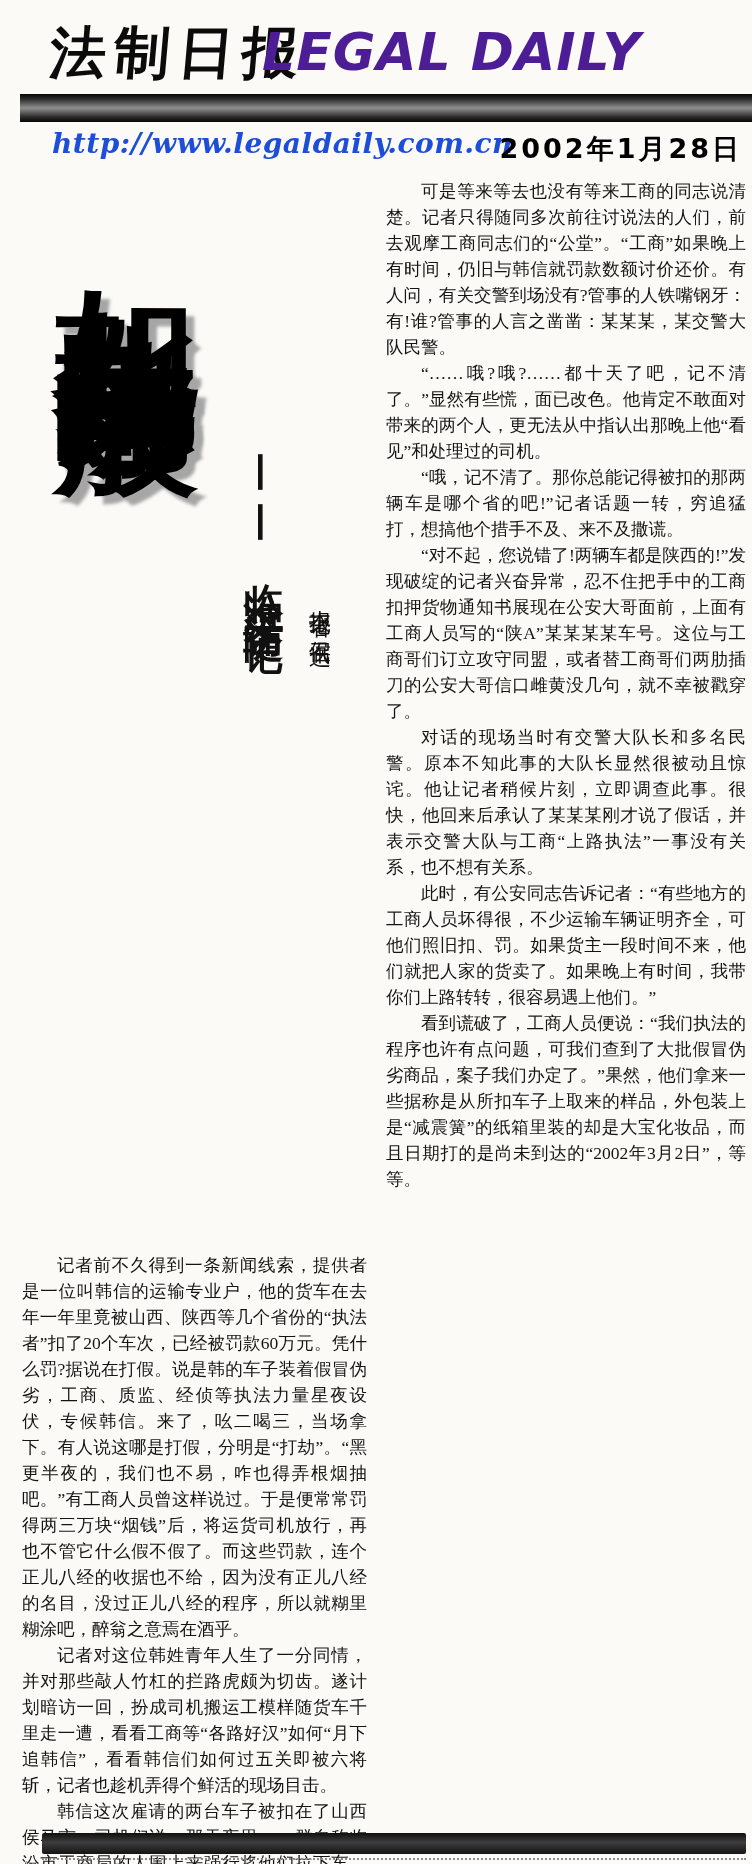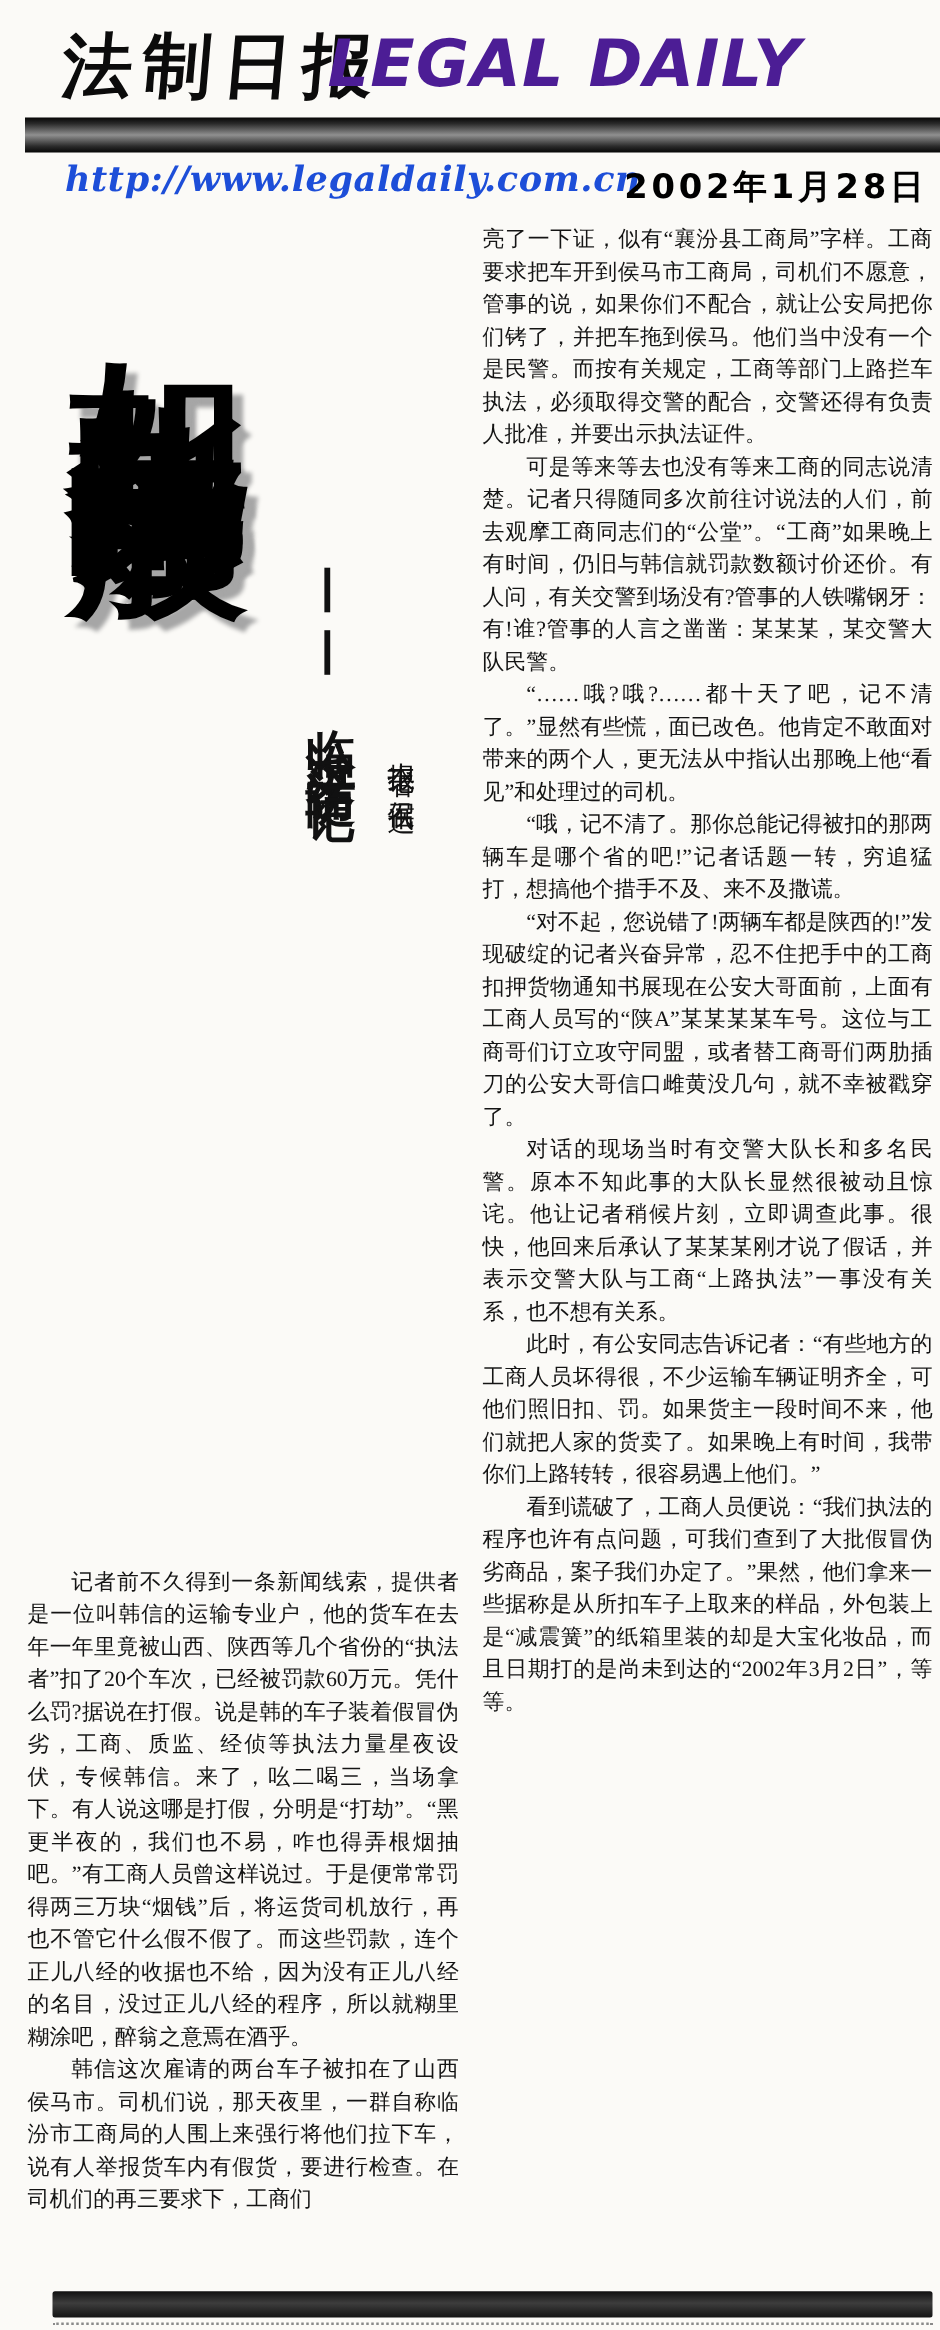--- a/index.html
+++ b/index.html
@@ -99,25 +99,25 @@
   <div class="m-bar"></div>
   <div class="url">http://www.legaldaily.com.cn</div>
   <div class="date">2002年1月28日</div>
 
   <div class="headline">如此执法为哪般？</div>
   <div class="subtitle">——临汾采访随记</div>
   <div class="byline">本报记者　侯召迅</div>
 
   <section class="col-left">
     <p class="body">记者前不久得到一条新闻线索，提供者是一位叫韩信的运输专业户，他的货车在去年一年里竟被山西、陕西等几个省份的“执法者”扣了20个车次，已经被罚款60万元。凭什么罚?据说在打假。说是韩的车子装着假冒伪劣，工商、质监、经侦等执法力量星夜设伏，专候韩信。来了，吆二喝三，当场拿下。有人说这哪是打假，分明是“打劫”。“黑更半夜的，我们也不易，咋也得弄根烟抽吧。”有工商人员曾这样说过。于是便常常罚得两三万块“烟钱”后，将运货司机放行，再也不管它什么假不假了。而这些罚款，连个正儿八经的收据也不给，因为没有正儿八经的名目，没过正儿八经的程序，所以就糊里糊涂吧，醉翁之意焉在酒乎。</p>
+    <p class="body">记者对这位韩姓青年人生了一分同情，并对那些敲人竹杠的拦路虎颇为切齿。遂计划暗访一回，扮成司机搬运工模样随货车千里走一遭，看看工商等“各路好汉”如何“月下追韩信”，看看韩信们如何过五关即被六将斩，记者也趁机弄得个鲜活的现场目击。</p>
     <p class="body">韩信这次雇请的两台车子被扣在了山西侯马市。司机们说，那天夜里，一群自称临汾市工商局的人围上来强行将他们拉下车，说有人举报货车内有假货，要进行检查。在司机们的再三要求下，工商们</p>
   </section>
 
   <section class="col-right">
-    <p class="body no-indent">亮了一下证，似有“襄汾县工商局”字样。工商要求把车开到侯马市工商局，司机们不愿意，管事的说，如果你们不配合，就让公安局把你们铐了，并把车拖到侯马。他们当中没有一个是民警。而按有关规定，工商等部门上路拦车执法，必须取得交警的配合，交警还得有负责人批准，并要出示执法证件。</p>
     <p class="body">可是等来等去也没有等来工商的同志说清楚。记者只得随同多次前往讨说法的人们，前去观摩工商同志们的“公堂”。“工商”如果晚上有时间，仍旧与韩信就罚款数额讨价还价。有人问，有关交警到场没有?管事的人铁嘴钢牙：有!谁?管事的人言之凿凿：某某某，某交警大队民警。</p>
     <p class="body">“……哦?哦?……都十天了吧，记不清了。”显然有些慌，面已改色。他肯定不敢面对带来的两个人，更无法从中指认出那晚上他“看见”和处理过的司机。</p>
     <p class="body">“哦，记不清了。那你总能记得被扣的那两辆车是哪个省的吧!”记者话题一转，穷追猛打，想搞他个措手不及、来不及撒谎。</p>
     <p class="body">“对不起，您说错了!两辆车都是陕西的!”发现破绽的记者兴奋异常，忍不住把手中的工商扣押货物通知书展现在公安大哥面前，上面有工商人员写的“陕A”某某某某车号。这位与工商哥们订立攻守同盟，或者替工商哥们两肋插刀的公安大哥信口雌黄没几句，就不幸被戳穿了。</p>
     <p class="body">对话的现场当时有交警大队长和多名民警。原本不知此事的大队长显然很被动且惊诧。他让记者稍候片刻，立即调查此事。很快，他回来后承认了某某某刚才说了假话，并表示交警大队与工商“上路执法”一事没有关系，也不想有关系。</p>
     <p class="body">此时，有公安同志告诉记者：“有些地方的工商人员坏得很，不少运输车辆证明齐全，可他们照旧扣、罚。如果货主一段时间不来，他们就把人家的货卖了。如果晚上有时间，我带你们上路转转，很容易遇上他们。”</p>
     <p class="body">看到谎破了，工商人员便说：“我们执法的程序也许有点问题，可我们查到了大批假冒伪劣商品，案子我们办定了。”果然，他们拿来一些据称是从所扣车子上取来的样品，外包装上是“减震簧”的纸箱里装的却是大宝化妆品，而且日期打的是尚未到达的“2002年3月2日”，等等。</p>
 
   </section>
 

